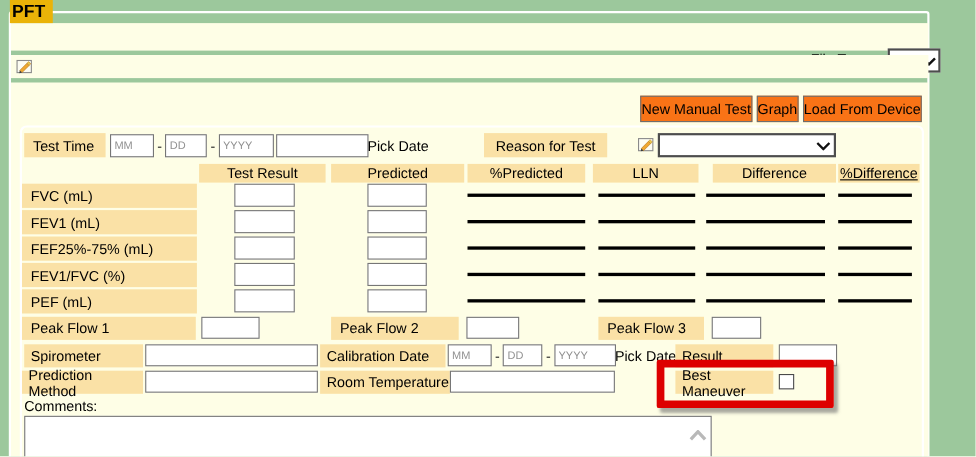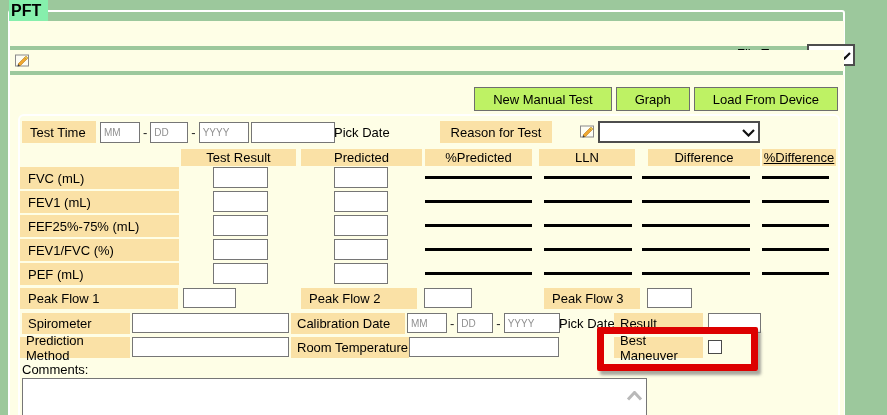--- a/index.html
+++ b/index.html
@@ -6,36 +6,36 @@
   .screen{
     position:relative; width:887px; height:415px; overflow:hidden;
     background:#9CC89C;
     font-family:"Liberation Sans", sans-serif; font-size:13px; color:#000;
   }
   .abs{position:absolute;}
   
   .fieldset{left:8px; top:10px; width:837px; height:420px;
     border:2px solid #FFFFFF; border-radius:3px; box-sizing:border-box;}
   .legend{left:9px; top:0px; height:21px; line-height:21px; padding:0 7px 0 2px;
-    background:#86efac; font-weight:bold; font-size:16px; z-index:2;}
+    background:#eab308; font-weight:bold; font-size:16px; z-index:2;}
   
   .band{background:#FEFEE6;}
   .band1{left:10px; top:21px; width:834px; height:25px;}
   .band2{left:10px; top:50px; width:834px; height:21px;}
   .bandMain{left:10px; top:75px; width:834px; height:340px;}
   
   .ft-label{left:727px; top:25px;}
   .ft-select{left:797px; top:23px; width:48px; height:22px; background:#fff;
     border:2px solid #4d4d4d; box-sizing:border-box; display:flex; align-items:center;
     justify-content:space-between; padding:0 2px 0 3px; cursor:default;}
   .chev{flex:0 0 auto;}
   
   .btnrow{left:18px; top:87px; width:820px; display:flex; justify-content:flex-end; gap:4px;}
-  .btn{height:24px; background:#bef264; border:1px solid #6e6e6e; font-family:"Liberation Sans",sans-serif;
-    font-size:13px; padding:2px 18px; color:#000;}
+  .btn{height:24px; background:#f97316; border:1px solid #6e6e6e; font-family:"Liberation Sans",sans-serif;
+    font-size:13px; padding:2px 0; color:#000;}
   
   .formbox{left:18px; top:114px; width:822px; height:320px;
     border:2px solid #fff; border-radius:6px; box-sizing:border-box;}
   .tan{background:#FAE1A6; display:flex; align-items:center; padding-left:8px; box-sizing:border-box;}
   .tanC{background:#FAE1A6; display:flex; align-items:center; justify-content:center; box-sizing:border-box;}
   .inp{height:21px; border:1px solid #767676; background:#fff; box-sizing:border-box;
     font-family:"Liberation Sans",sans-serif; font-size:10px; padding:0 3px;}
   .inp::placeholder{color:#909090; opacity:1;}
   .dgroup{display:flex; align-items:center; gap:2px;}
   .hyph{color:#222; margin:0 1px;}

